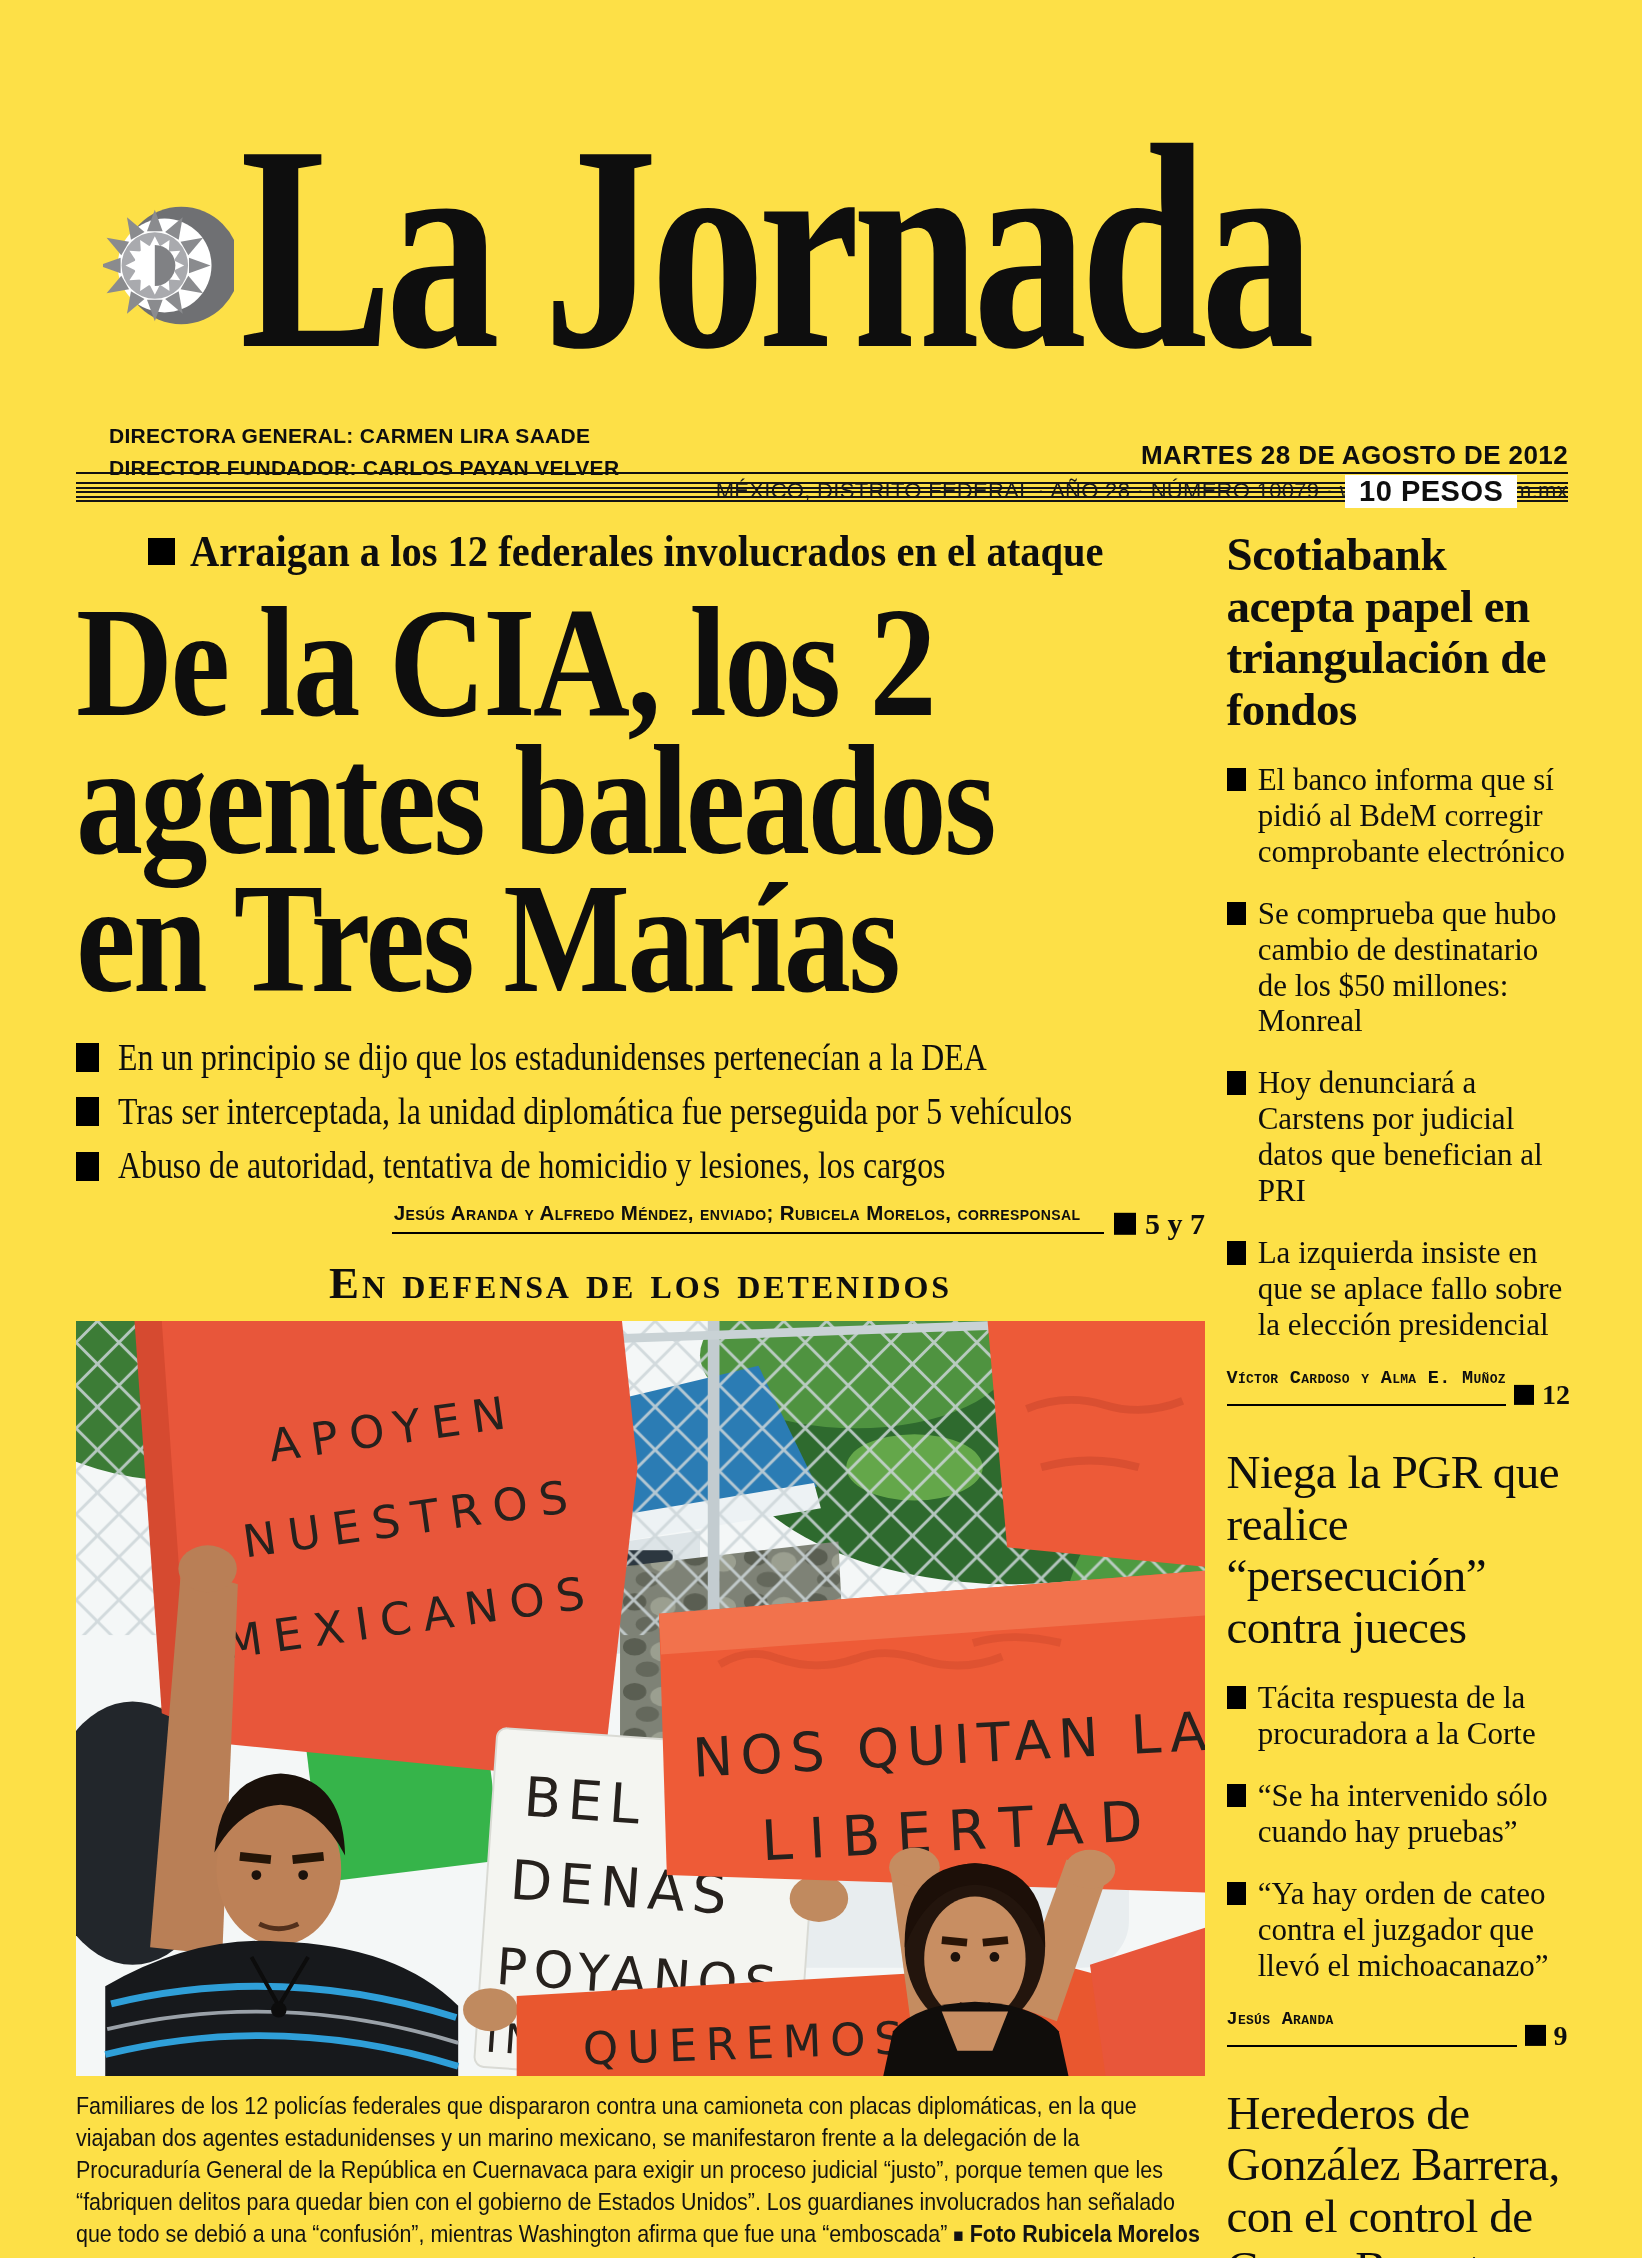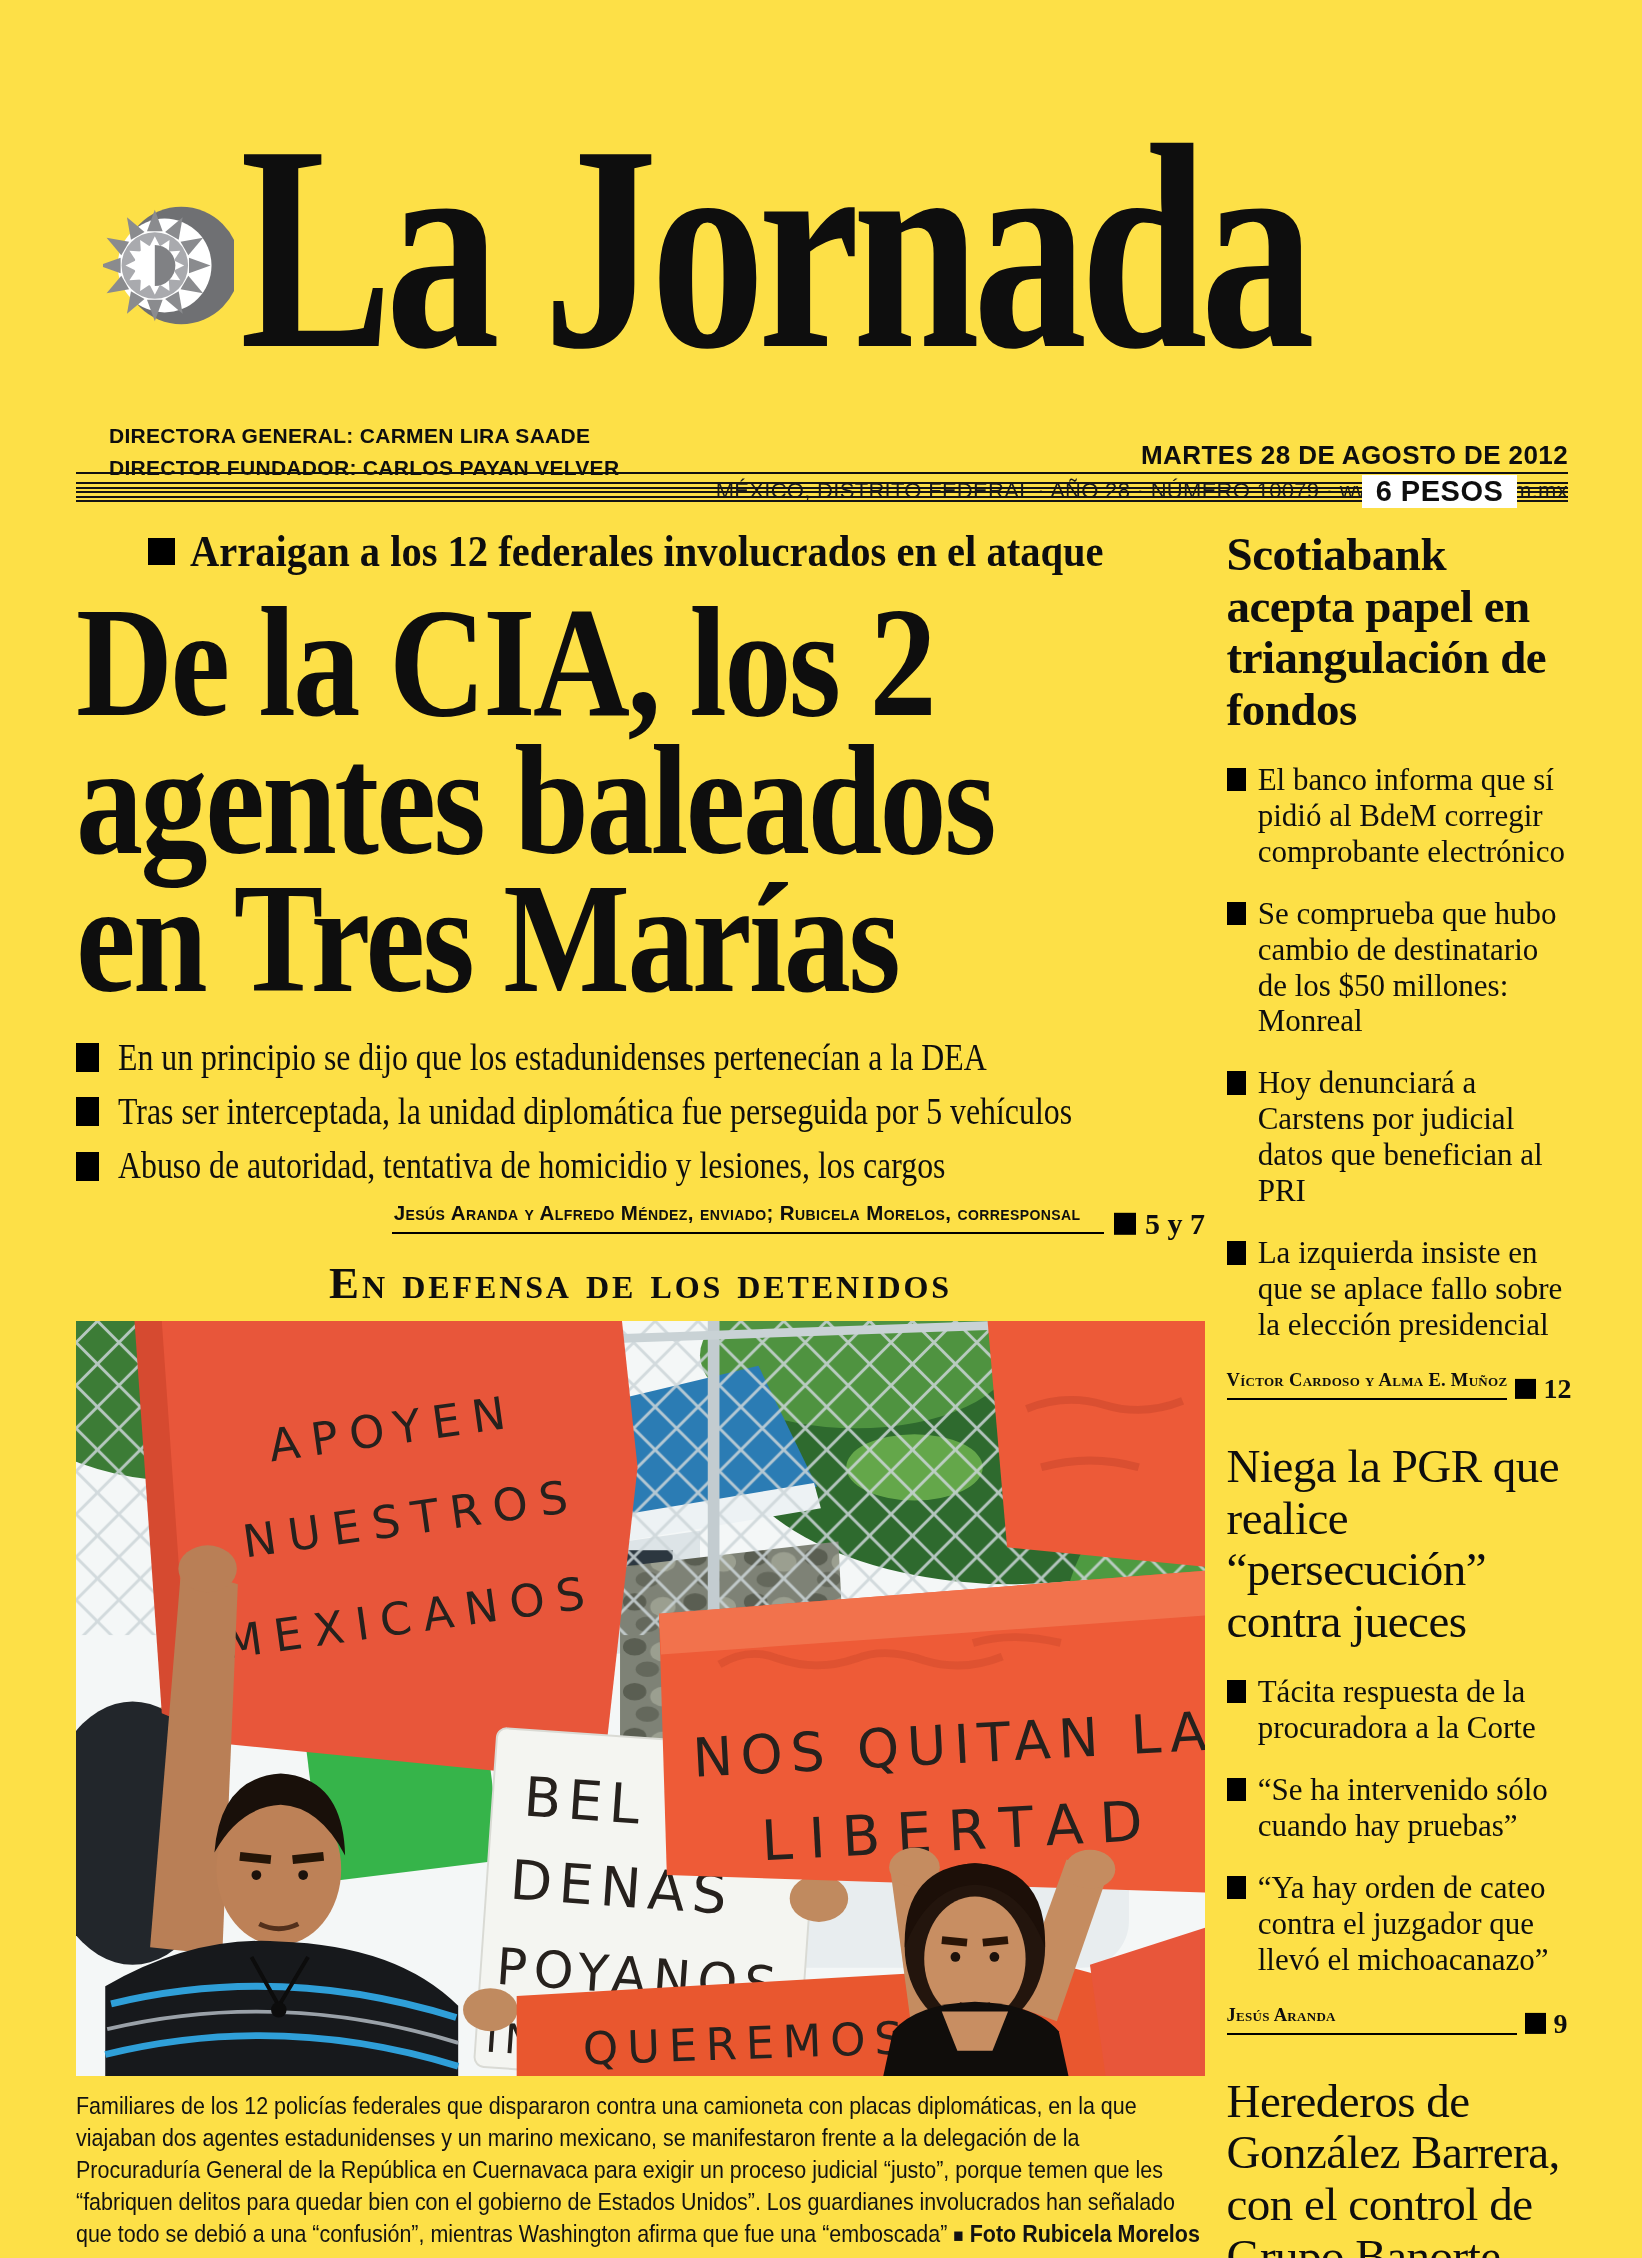--- a/index.html
+++ b/index.html
@@ -60,23 +60,23 @@
 
   
   .story{margin-top:0;}
   .story + .story{margin-top:41px;}
   .sb-headline{font-size:47px;line-height:1.10;letter-spacing:-0.5px;font-weight:bold;}
   .story.light .sb-headline{font-weight:normal;}
   .sb-bullet{display:flex;align-items:flex-start;gap:11.7px;margin-top:26px;}
   .sb-bullet .sq{width:19.5px;height:23.4px;margin-top:5.9px;}
   .sb-bullet-text{font-size:31px;line-height:1.16;}
   .sb-byline{display:flex;align-items:flex-end;margin-top:25px;}
-  .sb-names{flex:1;border-bottom:2.9px solid #000;font-family:Liberation Serif, serif;
+  .sb-names{flex:1;border-bottom:2.9px solid #000;font-family:Liberation Mono, monospace;
         font-weight:bold;font-size:18.5px;font-variant:small-caps;letter-spacing:0.3px;
-        padding-bottom:7px;white-space:nowrap;}
+        padding-bottom:15px;white-space:nowrap;}
   .sb-pages{display:flex;align-items:center;gap:7.8px;margin-left:7.8px;font-weight:bold;
         font-size:28px;transform:translateY(4.9px);}
   .sb-pages .sq{width:20.5px;height:20.5px;}
 
   
   .hand{font-family:"DejaVu Sans",sans-serif;fill:#26211d;}
 </style>
 </head>
 <body>
 
@@ -125,21 +125,21 @@
     <div>DIRECTOR FUNDADOR: CARLOS PAYAN VELVER</div>
   </div>
 
   <div class="dateline">
     <div class="date-main">MARTES 28 DE AGOSTO DE 2012</div>
     <div class="date-edition">MÉXICO, DISTRITO FEDERAL · AÑO 28 · NÚMERO 10079 · www.jornada.unam.mx</div>
   </div>
 
   <div class="top-rule"></div>
   <div class="price-stripes"></div>
-  <div class="price-tag">6 PESOS</div>
+  <div class="price-tag">10 PESOS</div>
 
   <div class="main">
 
     <div class="lead-col">
 
       <div class="kicker">
         <span class="sq"></span>
         <span class="kicker-text">Arraigan a los 12 federales involucrados en el ataque</span>
       </div>
 

